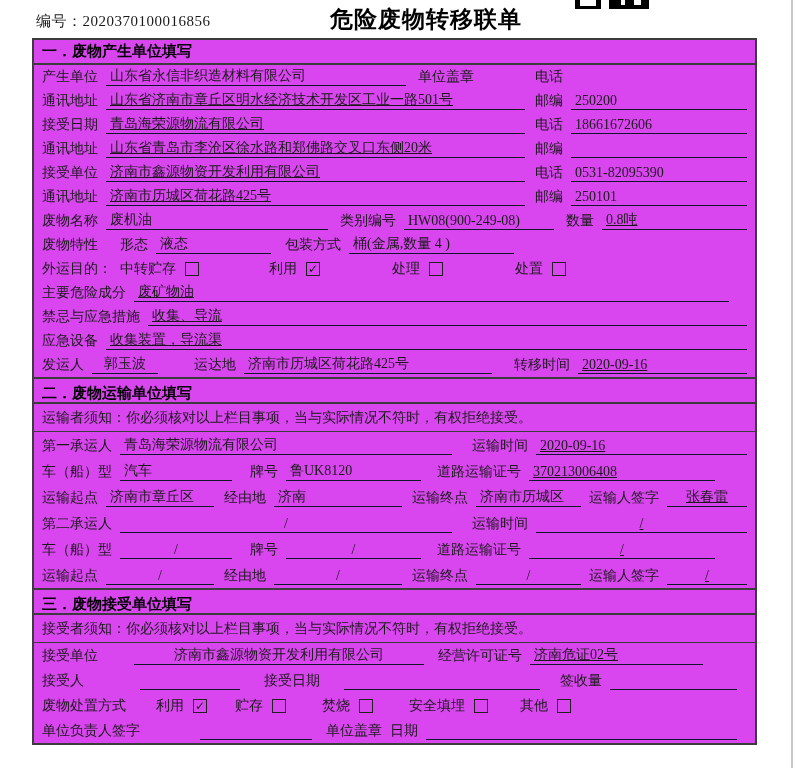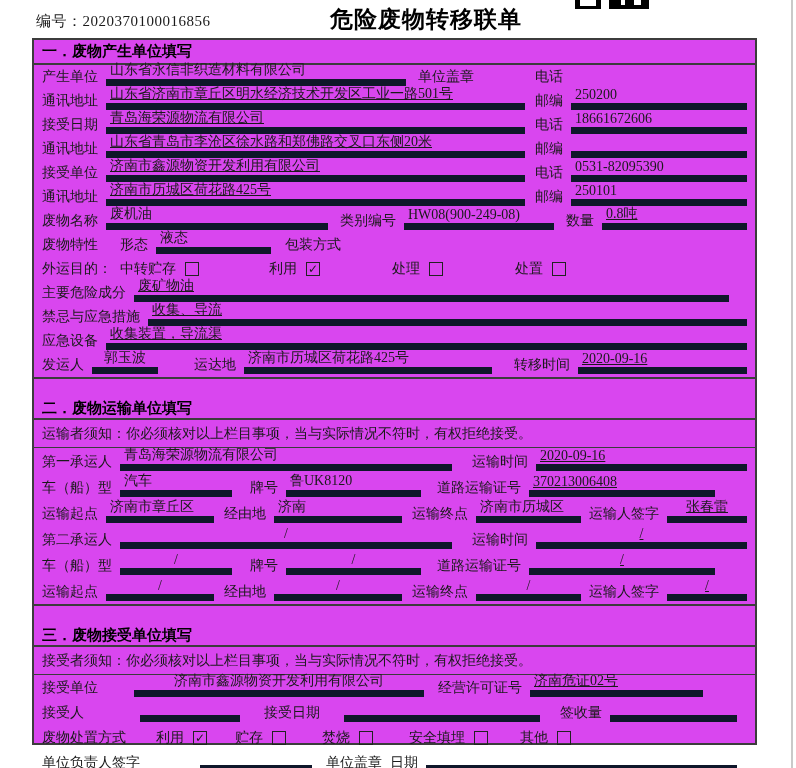--- a/index.html
+++ b/index.html
@@ -14,31 +14,31 @@
   .doc-title  { position:absolute; left:330px; top:4px; font-family:"DejaVu Sans","Liberation Sans",sans-serif;
                 font-weight:bold; font-size:23px; letter-spacing:1px; color:#000; }
   .qr-frag { position:absolute; left:573px; top:0; }
 
   
   .form { position:absolute; left:32px; top:38px; width:725px; height:707px;
           border:2px solid #3c3c3c; background:#d946ef; display:flex; flex-direction:column; }
 
   .sec-h { flex:none; height:25px; padding:2px 8px 0; border-bottom:2px solid #3c3c3c;
            font-family:"DejaVu Sans","Liberation Sans",sans-serif; font-weight:bold; font-size:15px; color:#000; }
-  .sec-h.mid { border-top:2px solid #3c3c3c; height:43px; padding-top:20px; }
+  .sec-h.mid { border-top:2px solid #3c3c3c; height:27px; padding-top:5px; }
 
   .notice { flex:none; height:28px; border-bottom:1.5px solid #3c3c3c; display:flex; align-items:center; padding:0 8px; }
 
   .row { flex:none; display:flex; align-items:flex-end; padding:0 8px 3px; }
   .r1 { height:24px; }
   .r2 { height:26px; }
   .r3 { height:25px; }
 
   .lbl { flex:none; white-space:nowrap; margin-right:8px; }
-  .u { border-bottom:7px solid #0f172a; padding:0 4px 0; white-space:nowrap; overflow:hidden; }
+  .u { border-bottom:1px solid #0f172a; padding:0 4px 0; white-space:nowrap; overflow:hidden; }
   .grow { flex:1;text-decoration:underline; }
   .c { text-align:center; }
 
   .rgrp { margin-left:auto; width:212px; display:flex; align-items:flex-end; flex:none; }
   .rgrp .u { flex:1; }
 
   .cbi { display:inline-flex; align-items:center; white-space:nowrap; }
   .cbi .cbl { margin-right:9px; }
   .box { width:14px; height:14px; border:1.5px solid #222; display:inline-flex; align-items:center;
          justify-content:center; font-size:12px; line-height:1; font-family:"DejaVu Sans",sans-serif; margin-bottom:1px; }
@@ -130,20 +130,21 @@
       <span class="u" style="width:150px">HW08(900-249-08)</span>
       <span class="lbl" style="margin-left:12px">数量</span>
       <span class="u grow">0.8吨</span>
     </div>
 
     <div class="row r1">
       <span class="lbl">废物特性</span>
       <span class="lbl" style="margin-left:14px">形态</span>
       <span class="u" style="width:115px">液态</span>
       <span class="lbl" style="margin-left:14px">包装方式</span>
+      <span class="u" style="width:165px">桶(金属,数量 4 )</span>
     </div>
 
     <div class="row r1">
       <span class="lbl">外运目的：</span>
       <span class="cbi">
         <span class="cbl">中转贮存</span>
         <span class="box"></span>
       </span>
       <span class="cbi" style="margin-left:70px">
         <span class="cbl">利用</span>

